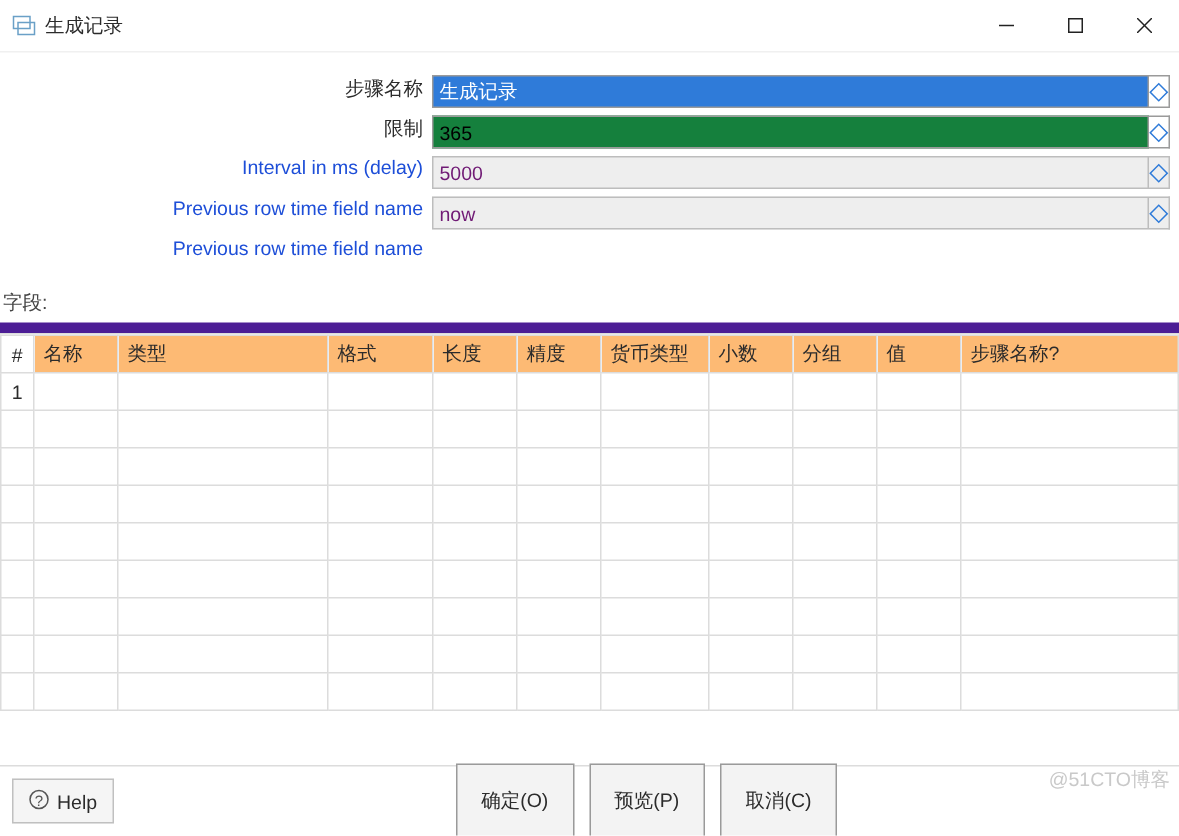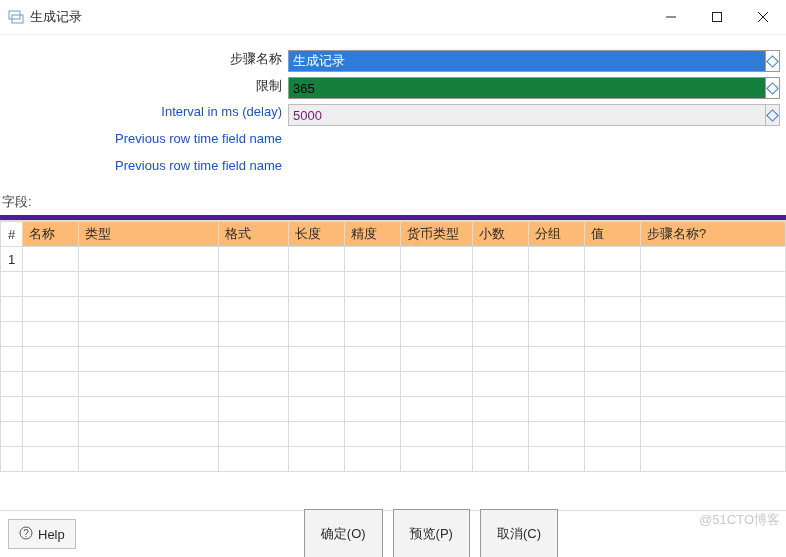--- a/index.html
+++ b/index.html
@@ -15,21 +15,21 @@
   .lbl{width:276px;text-align:right;padding-right:6px;color:#2b2b2b}
   .lbl.disabled{color:#1d4ed8}
   .fld{flex:1;display:flex;align-items:center}
   input[type=text]{width:100%;height:22px;box-sizing:border-box;border:1px solid #9a9a9a;padding:1px 4px;font-family:inherit;font-size:13px;background:#15803d}
   input[type=text].sel{background:#2f7bd9;color:#fff}
   input[type=text].dis{background:#eeeeee;color:#701a75;border-color:#bdbdbd}
   .diamond{width:14px;height:22px;display:flex;align-items:center;justify-content:center;border:1px solid #9a9a9a;border-left:none;background:#fff;box-sizing:border-box}
   .diamond.dis{background:#eeeeee;border-color:#bdbdbd}
   .diamond::before{content:"";width:7px;height:7px;transform:rotate(45deg);border:1px solid #2f7bd9}
   .chk{width:16px;height:16px;border:1px solid #444;background:#fff}
-  .seclabel{padding:4px 4px 4px 2px;border-bottom:5px solid #4c1d95;color:#444}
+  .seclabel{padding:4px 4px 4px 2px;border-bottom:7px solid #4c1d95;color:#444}
   .grid{flex:1;position:relative;overflow:hidden;border-top:1px solid #dcdcdc}
   table{border-collapse:collapse;width:100%;table-layout:fixed}
   th,td{border:1px solid #dcdcdc;height:24px;padding:0 6px;text-align:left;font-weight:normal;color:#2b2b2b;font-size:13px;overflow:hidden;white-space:nowrap}
   th{background:#fdba74}
   th.num,td.num{width:22px;text-align:center;background:#fff;padding:0}
   .btnbar{height:46px;border-top:1px solid #dcdcdc;display:flex;align-items:center;padding:0 8px;gap:8px}
   .btn{height:28px;padding:10px 16px;border:1px solid #9a9a9a;background:#f3f3f3;display:inline-flex;align-items:center;justify-content:center;cursor:default}
   .helpbtn{display:inline-flex;align-items:center;height:28px;gap:5px;border:1px solid #c0c0c0;background:#f5f5f5;padding:0 10px}
   .watermark{position:absolute;right:6px;bottom:28px;color:#c9c9c9;font-size:13px;pointer-events:none}
 </style>
@@ -81,20 +81,24 @@
     </div>
     <div class="row">
       <div class="lbl disabled">Interval in ms (delay)</div>
       <div class="fld">
         <input type="text" class="dis" readonly="" value="5000" style="">
         <div class="diamond dis"></div>
       </div>
     </div>
     <div class="row">
       <div class="lbl disabled">Previous row time field name</div>
+      <div class="fld">
+        <input type="text" class="dis" readonly="" value="now" style="">
+        <div class="diamond dis"></div>
+      </div>
     </div>
     <div class="row">
       <div class="lbl disabled">Previous row time field name</div>
     </div>
   </div>
 
   <div class="seclabel">字段:</div>
 
   <div class="grid">
     <table>

